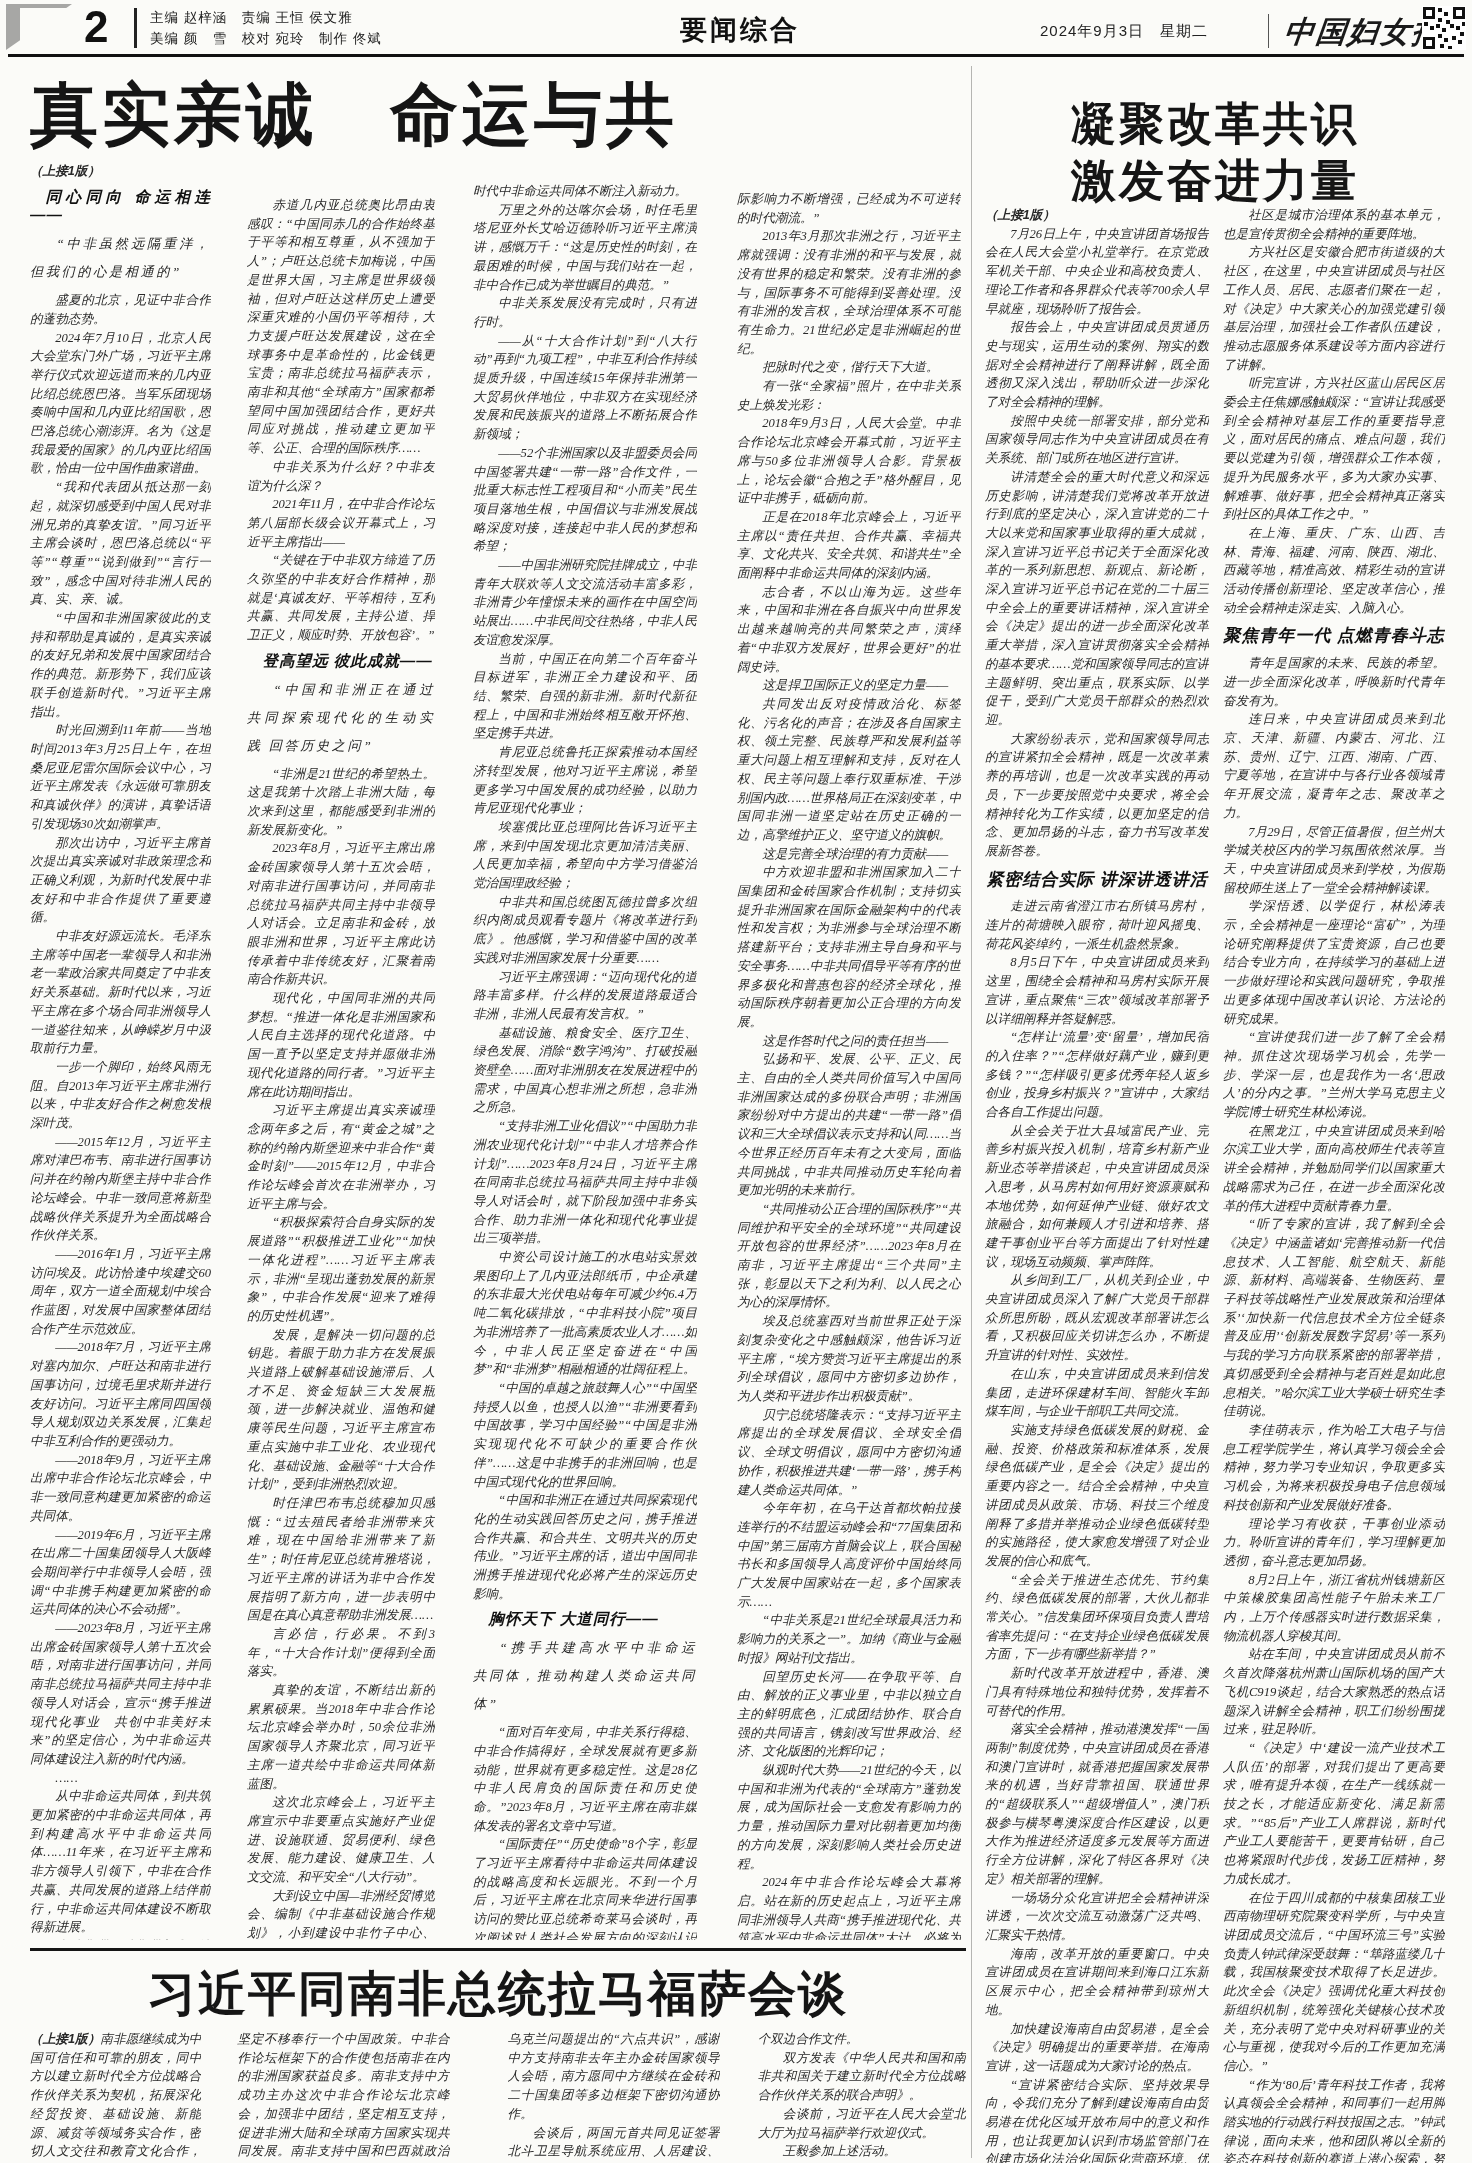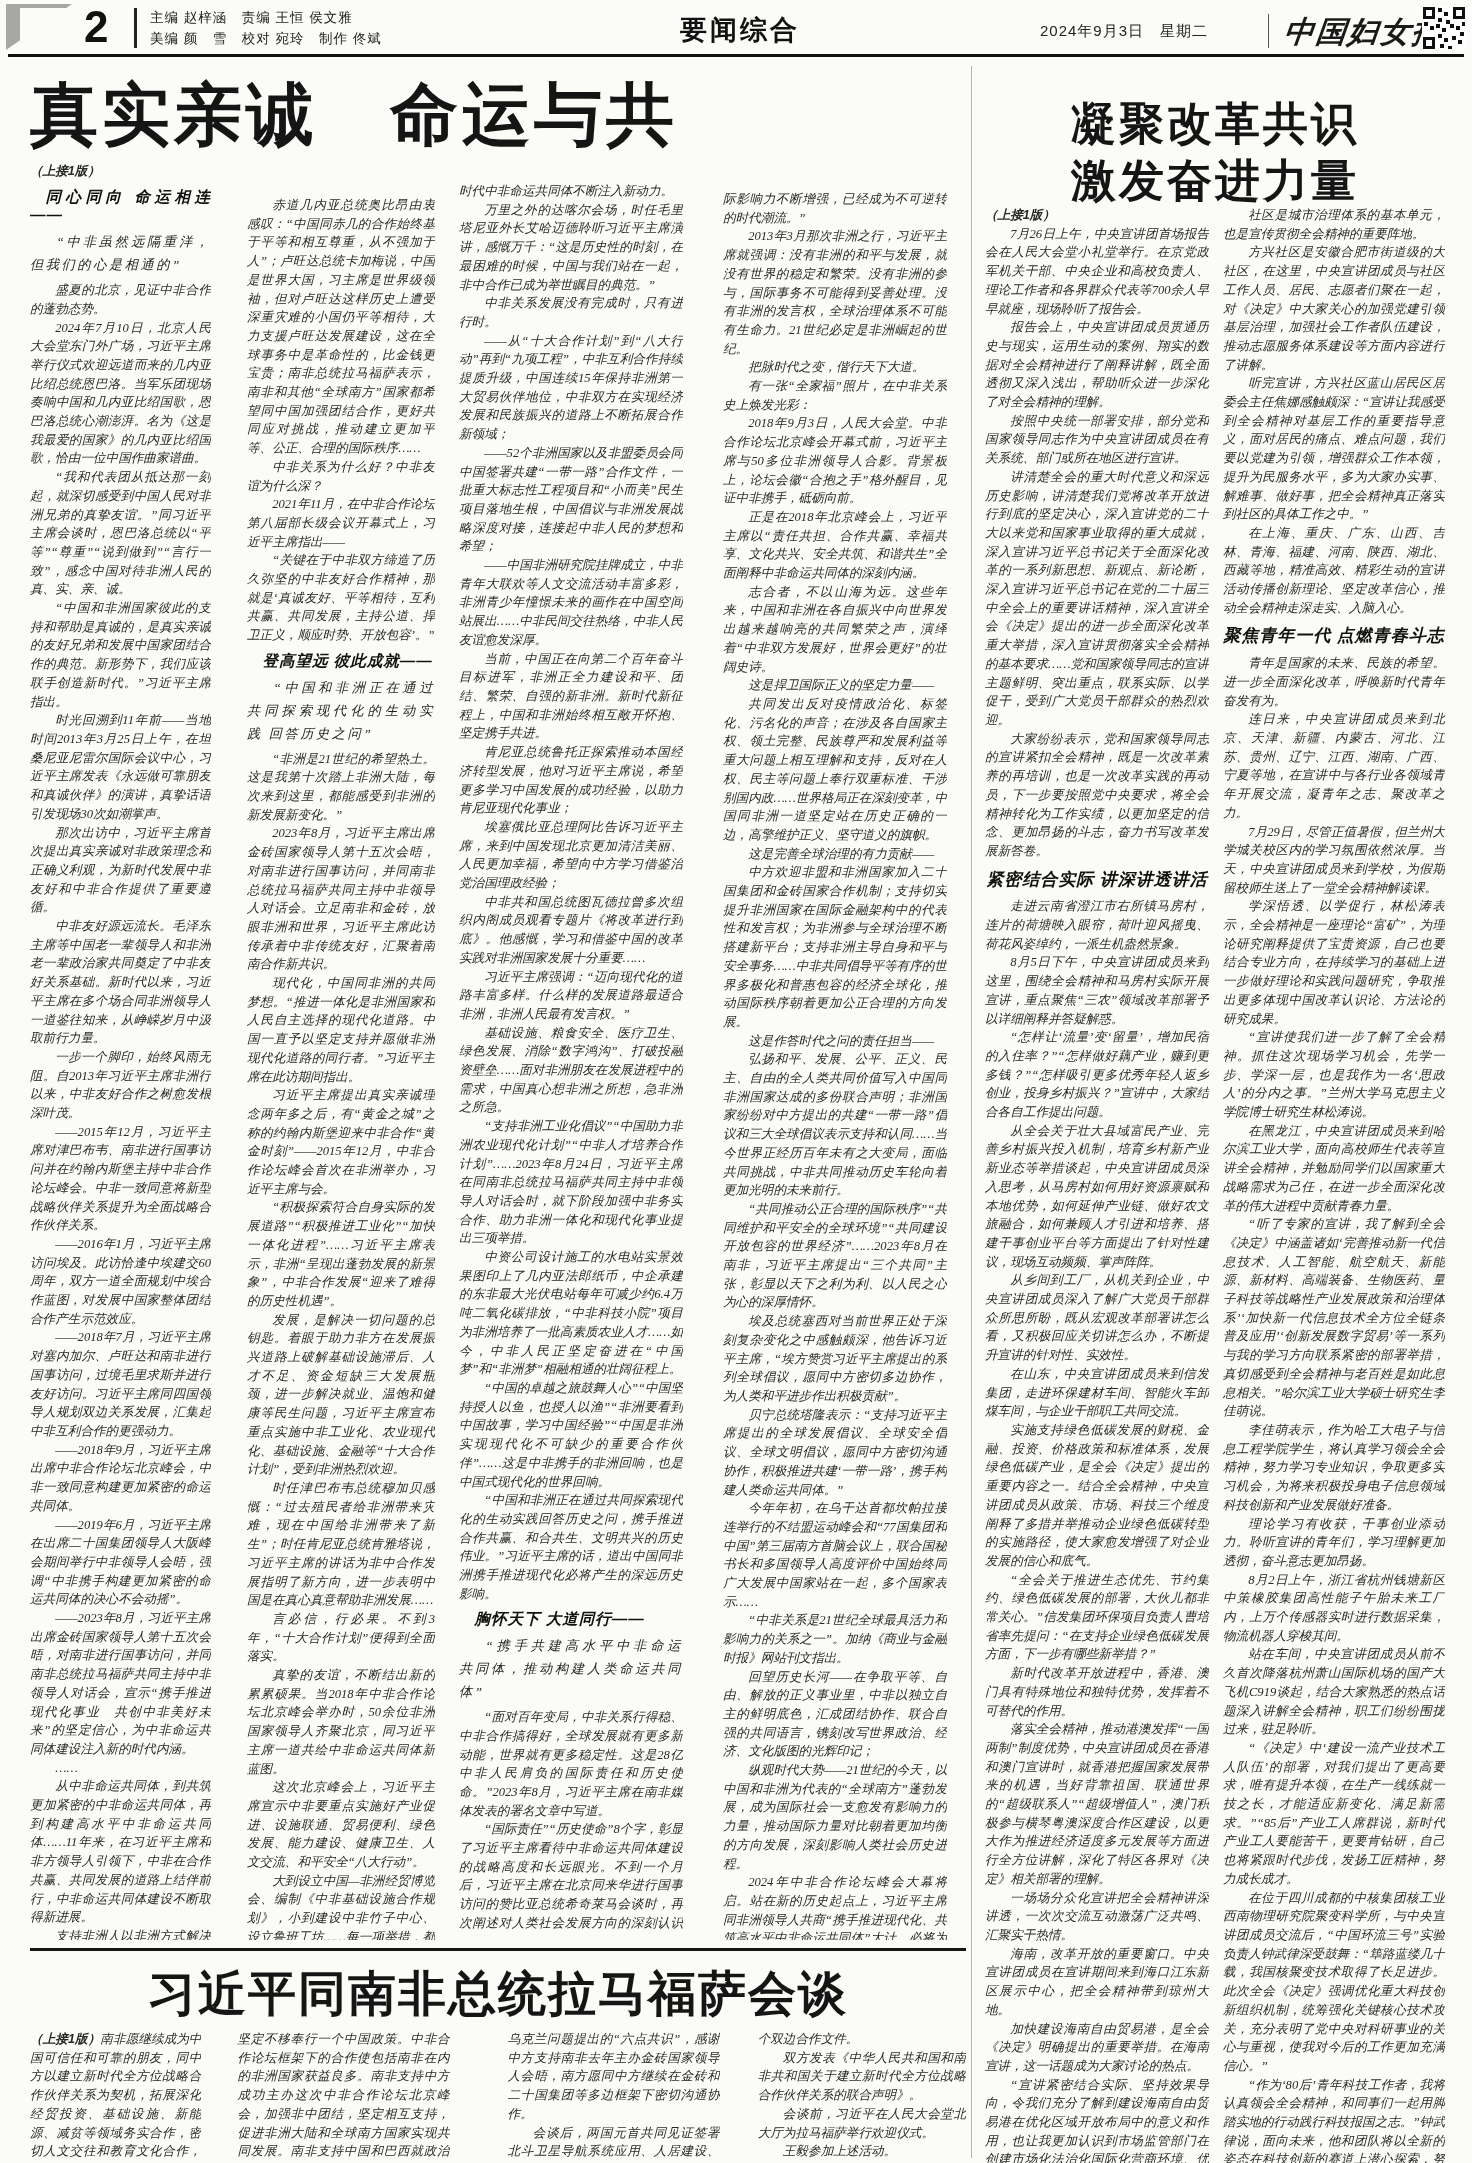--- a/index.html
+++ b/index.html
@@ -25,21 +25,21 @@
   .masthead{position:absolute;left:1284px;top:12px;font-size:30px;font-weight:bold;color:#1a1a1a;
            font-style:italic;letter-spacing:2px;transform:skewX(-6deg);}
   .qr{position:absolute;left:1422px;top:6px;width:44px;height:44px;}
   
   .vrule{position:absolute;left:971px;top:66px;width:1px;height:2092px;background:#b5b5b2;}
   .main-head{position:absolute;left:30px;top:80px;width:936px;
         font-size:68px;font-weight:bold;color:#151515;letter-spacing:4px;line-height:1.05;white-space:nowrap;}
   .main-body{position:absolute;left:30px;top:162px;width:936px;height:1778px;display:flex;overflow:hidden;}
   .col{overflow:hidden;text-align:justify;}
   .main-body .col:nth-child(1){width:181px;margin-right:36px;}
-  .main-body .col:nth-child(2){width:188px;margin-right:24px;padding-top:34px;}
+  .main-body .col:nth-child(2){width:188px;margin-right:38px;padding-top:34px;}
   .main-body .col:nth-child(3){width:224px;margin-right:40px;padding-top:20px;}
   .main-body .col:nth-child(4){width:224px;padding-top:28px;}
   .bottom-rule{position:absolute;left:30px;top:1948px;width:936px;height:3px;background:#151515;}
   .bottom-head{position:absolute;left:30px;top:1962px;width:936px;text-align:center;
         font-size:48px;font-weight:bold;color:#151515;letter-spacing:2px;white-space:nowrap;}
   .bottom-body{position:absolute;left:30px;top:2030px;width:936px;height:130px;display:flex;overflow:hidden;}
   .bottom-body .col:nth-child(1){width:181px;margin-right:36px;}
   .bottom-body .col:nth-child(2){width:224px;margin-right:58px;}
   .bottom-body .col:nth-child(3){width:224px;margin-right:38px;}
   .bottom-body .col:nth-child(4){width:220px;}
@@ -52,21 +52,21 @@
   .col{font-size:12.6px;line-height:18.7px;color:#282828;font-style:italic;}
   .it-p{text-indent:2em;}
   .it-cont{text-indent:0;}
   .it-lead{font-weight:bold;font-family:"Liberation Sans","DejaVu Sans",sans-serif;text-indent:0;}
   .lead-inline{font-weight:bold;font-family:"Liberation Sans","DejaVu Sans",sans-serif;}
   .it-leadp{text-indent:0;}
   .it-sub{font-family:"Liberation Sans","DejaVu Sans",sans-serif;font-weight:bold;font-size:15.5px;
           color:#111;margin:7px 0 5px 0;text-indent:1em;letter-spacing:1px;}
   .it-subc{font-family:"Liberation Sans","DejaVu Sans",sans-serif;font-weight:bold;font-size:17px;
           color:#111;margin:10px 0 8px 0;text-indent:0;text-align:center;letter-spacing:1px;}
-  .it-quote{letter-spacing:2.6px;font-size:13.2px;line-height:23px;text-indent:2em;margin:3px 0 5px 0;color:#1f1f1f;}
+  .it-quote{letter-spacing:2.6px;font-size:13.2px;line-height:28px;text-indent:2em;margin:3px 0 5px 0;color:#1f1f1f;}
 </style>
 </head>
 <body>
 
 <div class="page">
 
   <div class="hdr">
     <div class="corner"></div>
     <div class="corner2"></div>
     <div class="pageno">2</div>

